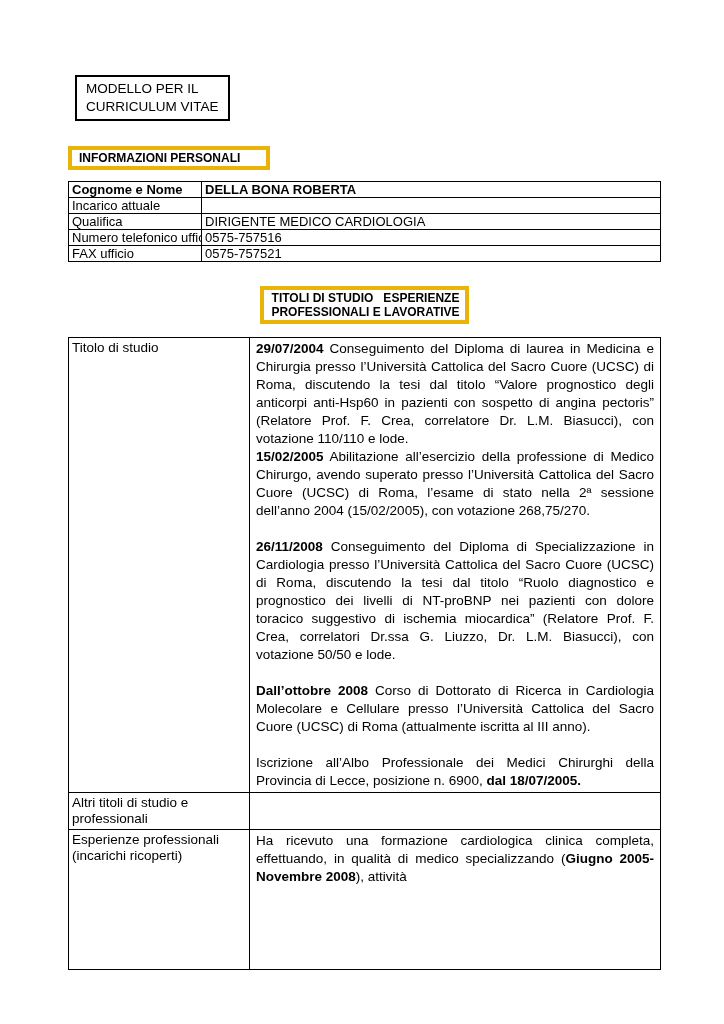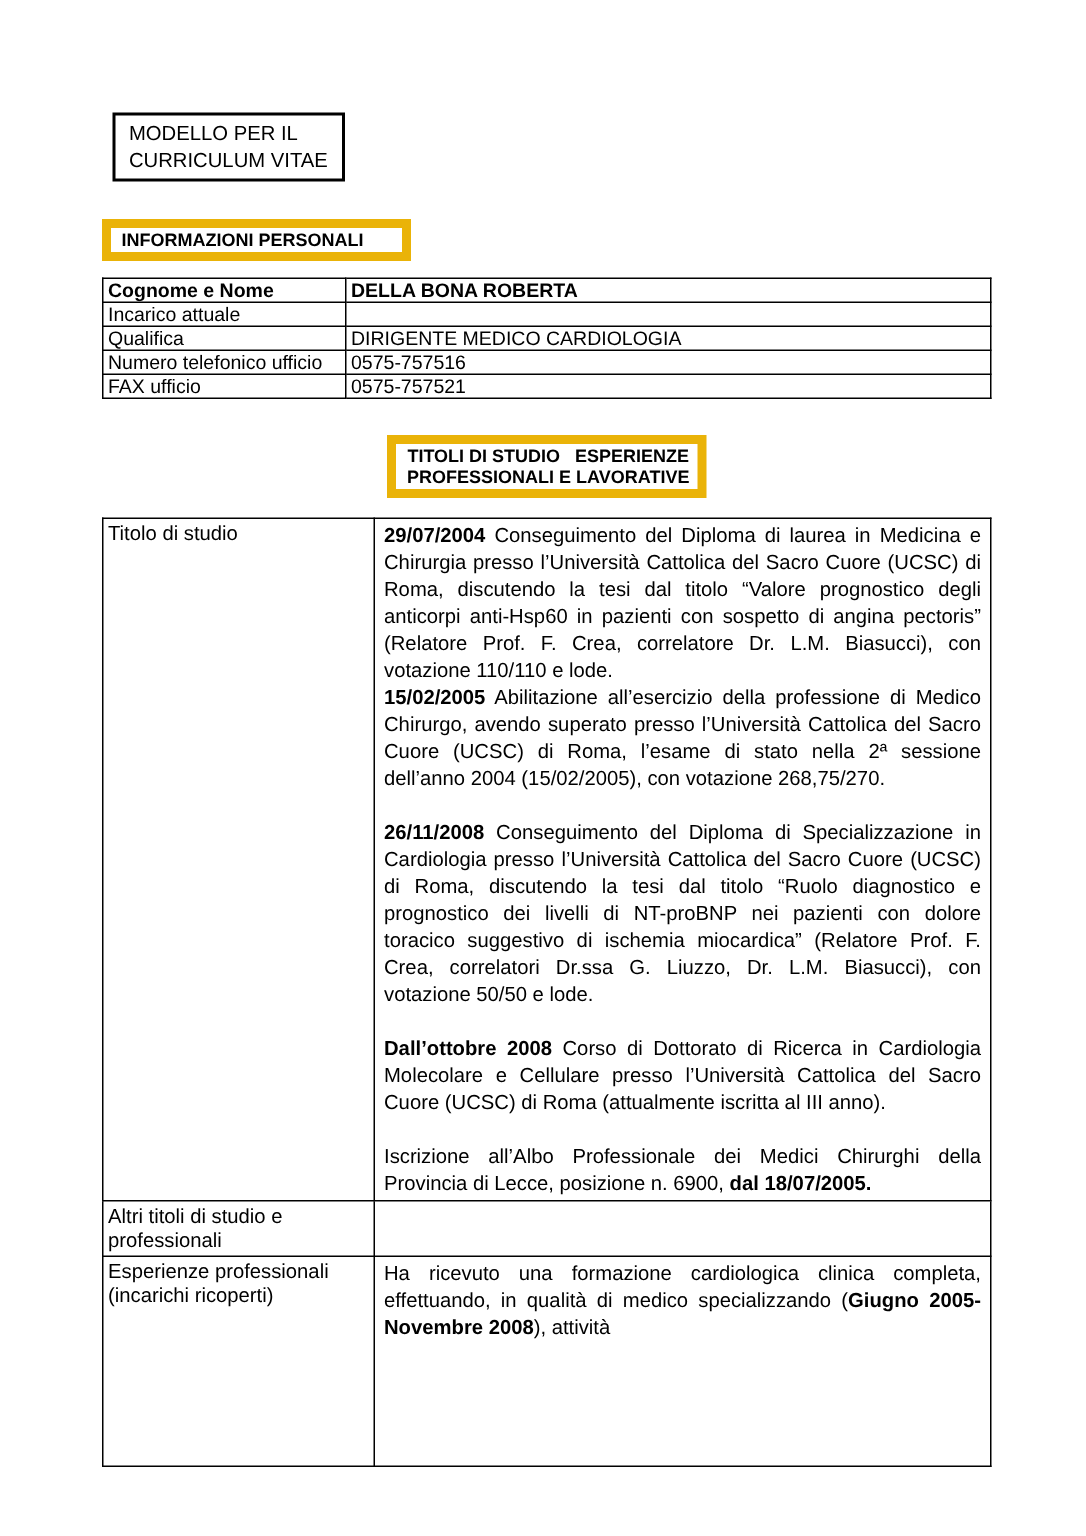--- a/index.html
+++ b/index.html
@@ -21,35 +21,35 @@
     padding: 3px 9px;
     font-weight: 400;
     font-size: 13.5px;
     line-height: 18px;
     white-space: pre-wrap;
   }
   .sec-wrap-info   { margin-top: 25px; }
   .sec-wrap-titoli { margin-top: 24px; text-align: center; }
   .section-box {
     display: inline-block;
-    border: 6px solid #eab308;
+    border: 4px solid #eab308;
     font-weight: 700;
     font-size: 12px;
     line-height: 14px;
     padding: 1px 5px 1px 7px;
     white-space: pre-wrap;
   }
   .section-box.wide-pad { padding-right: 26px; }
 
   table.grid { border-collapse: collapse; width: 593px; table-layout: fixed; }
   .grid td { border: 1px solid #000; vertical-align: top; overflow: hidden; }
 
   table.pi { margin-top: 11px; }
   .pi td { height: 16px; font-size: 13px; line-height: 15px; padding: 0 3px; white-space: nowrap; }
-  .pi td.lab { width: 162px; }
+  .pi td.lab { width: 133px; }
 
   table.tt { margin-top: 13px; }
   .tt td.lab {
     width: 181px;
     font-size: 13.5px; line-height: 16px;
     padding: 2px 3px;
     white-space: pre-line;
   }
   .tt td.val { padding: 2px 6px; }
   .tt td.tall { height: 140px; }

